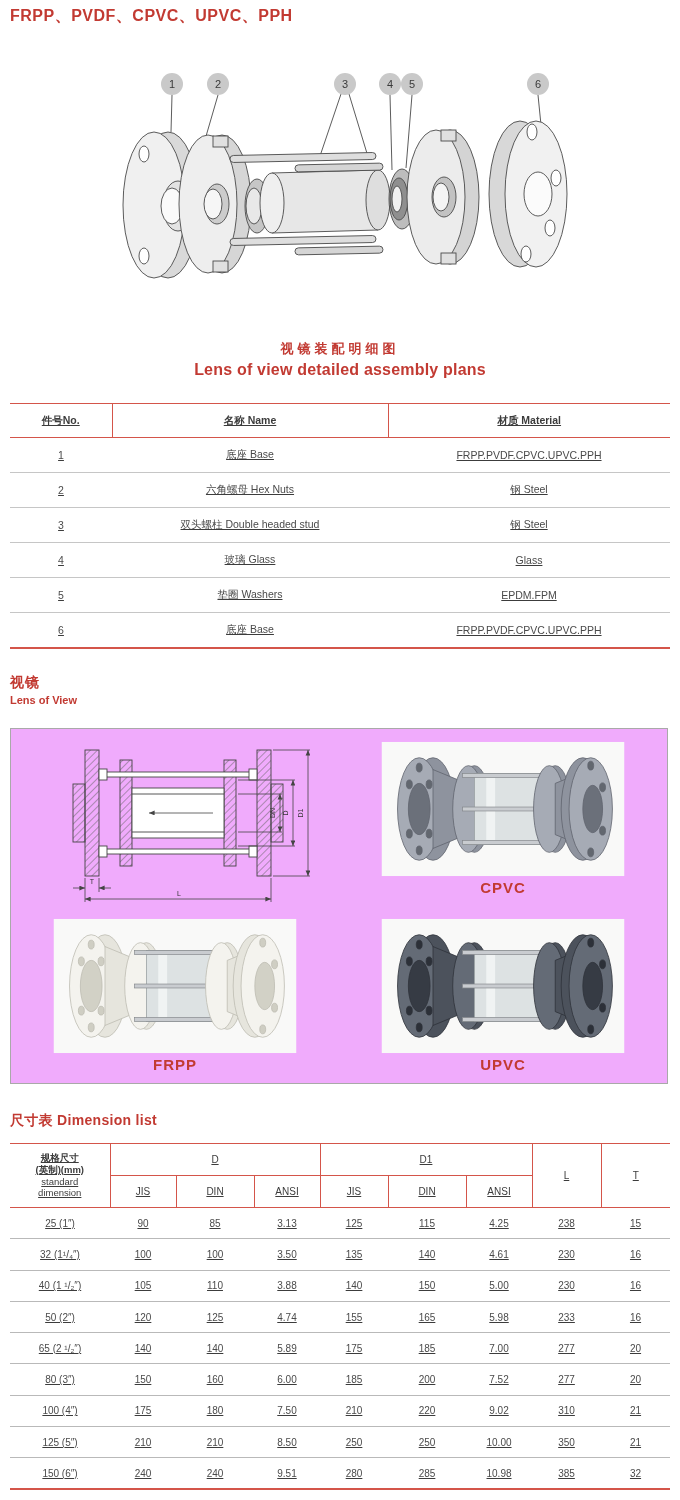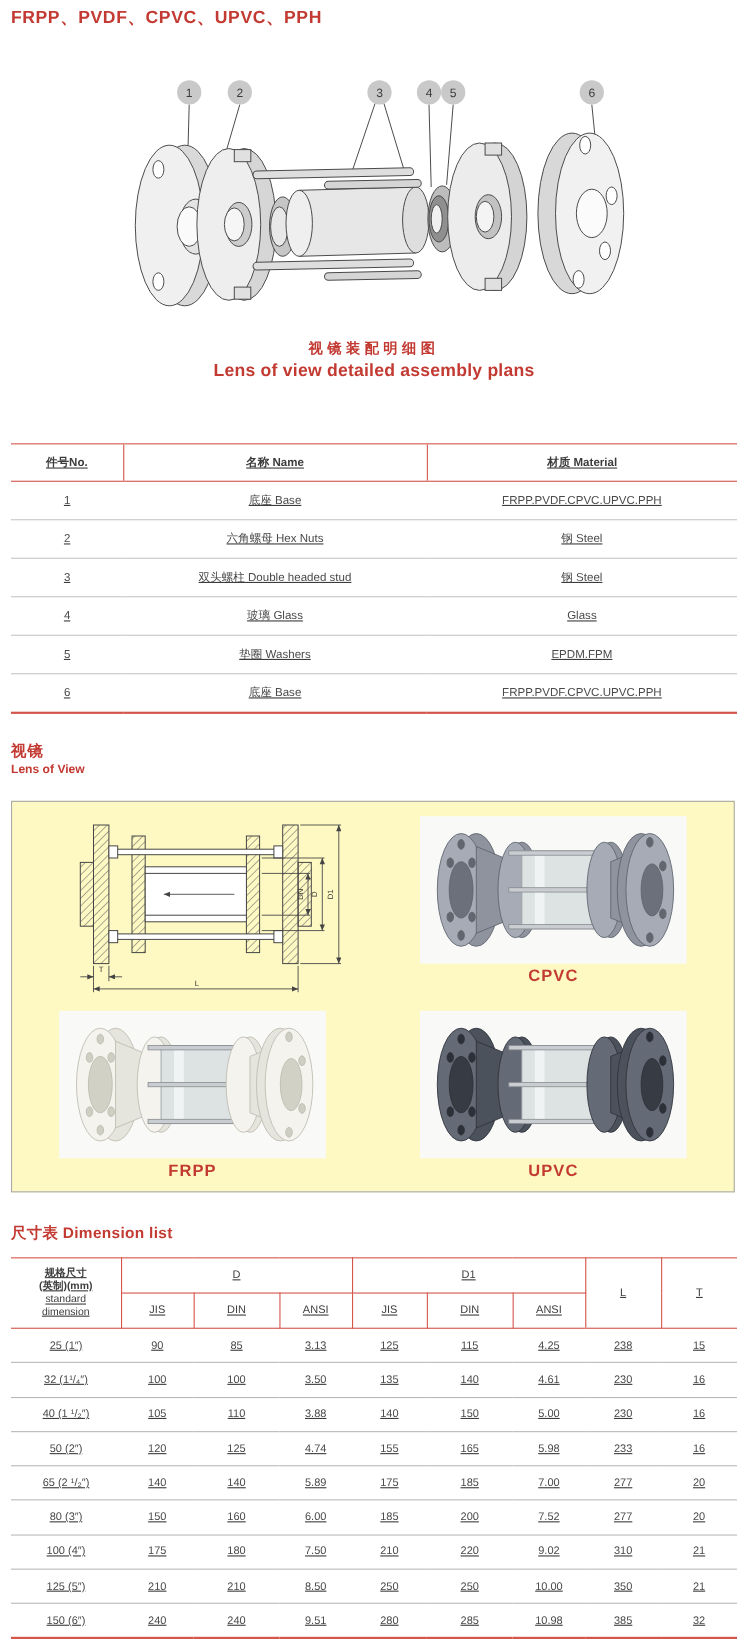--- a/index.html
+++ b/index.html
@@ -9,38 +9,38 @@
     --sep:#c6c6c6;
   }
   *{box-sizing:border-box;}
   html,body{margin:0;padding:0;background:#fff;}
   body{font-family:"Liberation Sans","DejaVu Sans",sans-serif;color:var(--ink);}
   .page{position:relative;width:680px;height:1500px;background:#fff;overflow:hidden;}
 
   .page-title{position:absolute;top:6px;left:10px;font-size:16px;font-weight:bold;color:var(--red);letter-spacing:.5px;}
 
   .assembly-figure{position:absolute;top:70px;left:80px;width:520px;height:248px;}
-  .assembly-caption{position:absolute;top:308px;left:0;width:680px;text-align:center;color:var(--red);}
+  .assembly-caption{position:absolute;top:340px;left:0;width:680px;text-align:center;color:var(--red);}
   .caption-zh{font-size:13px;font-weight:bold;letter-spacing:4px;}
   .caption-en{font-size:16px;font-weight:bold;margin-top:3px;letter-spacing:.2px;}
 
   table{border-collapse:collapse;table-layout:fixed;text-decoration:underline;}
   .parts-table{position:absolute;top:403px;left:10px;width:660px;font-size:10.5px;}
   .parts-table th{height:34px;font-weight:bold;text-align:center;
     border-top:1px solid var(--line-red);border-bottom:1px solid var(--line-red);}
   .parts-table th + th{border-left:1px solid var(--line-red);}
   .parts-table td{height:35px;text-align:center;border-bottom:1px solid var(--sep);color:#4a4a4a;}
   .parts-table tbody tr:last-child td{border-bottom:2px solid var(--line-red);}
 
   .lens-heading{position:absolute;top:674px;left:10px;color:var(--red);}
   .lens-heading-zh{font-size:14px;font-weight:bold;letter-spacing:1px;}
   .lens-heading-en{font-size:11px;font-weight:bold;margin-top:2px;}
 
   .lens-box{position:absolute;top:728px;left:10px;width:658px;height:356px;border:1px solid #a9a9a9;
-    display:grid;grid-template-columns:1fr 1fr;grid-template-rows:1fr 1fr;background:#fef9c3;}
+    display:grid;grid-template-columns:1fr 1fr;grid-template-rows:1fr 1fr;background:#f0abfc;}
   .lens-cell{display:flex;flex-direction:column;align-items:center;justify-content:center;overflow:hidden;}
   .photo-label{color:var(--red);font-weight:bold;font-size:15px;letter-spacing:1px;margin-top:1px;}
 
   .dim-heading{position:absolute;top:1112px;left:10px;font-size:14px;font-weight:bold;color:var(--red);letter-spacing:.3px;}
   .dim-table{position:absolute;top:1143px;left:10px;width:660px;font-size:10px;}
   .dim-table thead th{height:32px;font-weight:normal;color:var(--ink);text-align:center;
     border-bottom:1px solid var(--line-red);border-right:1px solid var(--line-red);}
   .dim-table thead tr:first-child th{border-top:1px solid var(--line-red);}
   .dim-table thead th.h-t{border-right:none;}
   .dim-table thead th.h-size{font-size:9.5px;line-height:1.25;}

